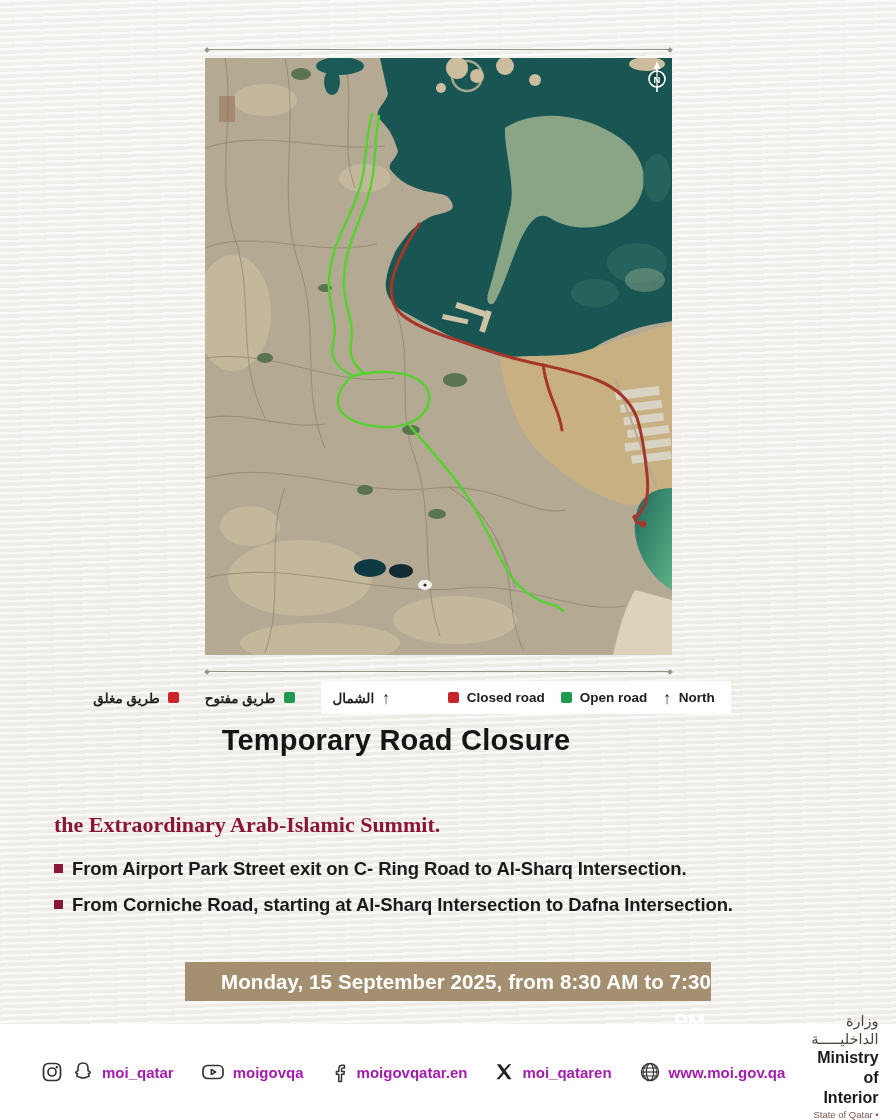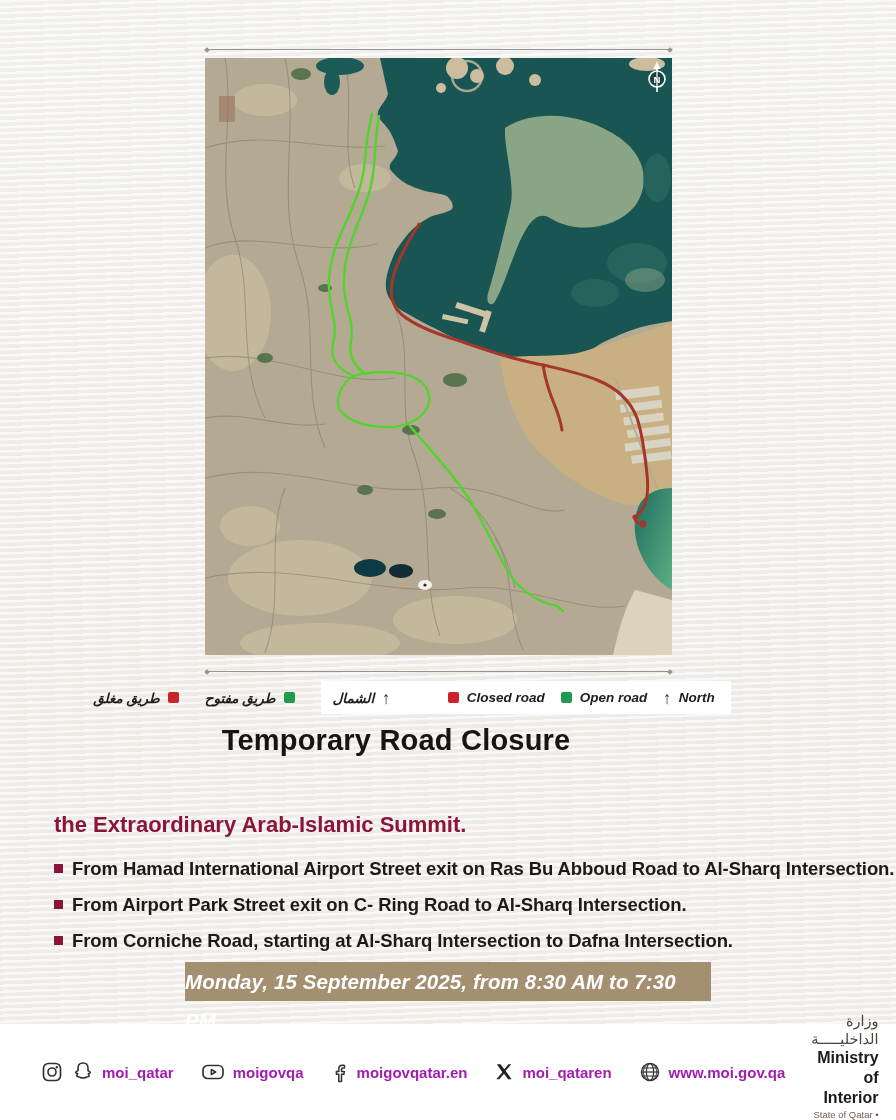--- a/index.html
+++ b/index.html
@@ -12,37 +12,37 @@
   
   .ruler{position:absolute;left:205px;width:467px;height:7px;display:flex;align-items:center;}
   .ruler .line{flex:1;height:0;border-top:1px solid #97948b;}
   .ruler .diamond{width:4px;height:4px;background:#97948b;transform:rotate(45deg);}
   .ruler-top{top:46px;}
   .ruler-bottom{top:668px;}
   
   .map{position:absolute;left:205px;top:58px;width:467px;height:597px;}
   .map svg{display:block;width:467px;height:597px;}
   
-  .legend{position:absolute;top:681px;left:0;width:824px;display:flex;justify-content:center;font-style:italic;}
+  .legend{position:absolute;top:681px;left:0;width:824px;display:flex;justify-content:center;}
   .legend-inner{display:flex;align-items:center;gap:26px;}
   .leg-item{display:flex;align-items:center;gap:8px;font-size:13.5px;font-weight:700;color:#22201e;white-space:nowrap;}
   .swatch{width:11px;height:11px;border-radius:2px;display:inline-block;}
   .sw-red{background:#cc2229;}
   .sw-green{background:#1f9a4e;}
   .leg-arrow{font-size:15px;font-weight:400;color:#22201e;transform:scaleY(1.15);display:inline-block;}
   .leg-white{background:#ffffff;display:flex;align-items:center;gap:16px;padding:8px 16px 8px 12px;}
   
   .title{position:absolute;top:724px;left:0;width:792px;text-align:center;font-size:29px;font-weight:800;color:#161514;letter-spacing:.2px;}
   .intro1{position:absolute;top:771px;left:54px;width:788px;font-size:22px;color:#1d1c1b;text-align:justify;text-align-last:justify;}
-  .intro2{position:absolute;top:812px;left:54px;width:788px;font-size:22px;font-weight:800;color:#8a1538;}
+  .intro2{position:absolute;top:812px;left:54px;width:788px;font-size:22px;font-weight:800;color:#8a1538;font-family:Liberation Serif, serif;}
   .bullets{position:absolute;top:858px;left:54px;width:820px;margin:0;padding:0;list-style:none;}
   .bullets li{display:flex;align-items:flex-start;gap:9px;margin-bottom:14px;font-size:18.5px;font-weight:700;color:#1c1b1a;white-space:nowrap;letter-spacing:-.1px;}
   .bullet-sq{flex:0 0 auto;width:9px;height:9px;margin-top:6px;background:#8a1538;}
   .banner{position:absolute;top:962px;left:185px;width:526px;height:39px;background:#a49071;color:#fff;
-    font-size:20.5px;font-weight:800;text-align:left;line-height:39px;letter-spacing:.1px;font-style:italic;}
+    font-size:20.5px;font-weight:800;text-align:right;line-height:39px;letter-spacing:.1px;}
   
   .footer{position:absolute;top:1024px;left:0;width:896px;height:96px;background:#ffffff;display:flex;align-items:center;padding:0 34px 0 40px;box-sizing:border-box;gap:26px;}
   .social{display:flex;align-items:center;gap:7px;font-size:15px;font-weight:700;color:#a21caf;white-space:nowrap;}
   .social svg{display:block;}
   .ministry{margin-left:auto;display:flex;align-items:center;gap:10px;}
   .ministry-text{text-align:right;line-height:1.25;}
   .min-ar{font-size:14.5px;color:#4c423c;direction:rtl;}
   .min-en{font-size:16px;font-weight:700;color:#1c1b1a;}
   .min-state{font-size:9.5px;color:#7a5850;margin-top:1px;}
 </style>
@@ -216,24 +216,20 @@
       </div>
     </div>
   </div>
 
   <div class="title">Temporary Road Closure</div>
   <div class="intro2">the Extraordinary Arab-Islamic Summit.</div>
 
   <ul class="bullets">
     <li>
       <span class="bullet-sq"></span>
-      <span>From Hamad International Airport Street exit on Ras Bu Abboud Road to Al-Sharq Intersection.</span>
-    </li>
-    <li>
-      <span class="bullet-sq"></span>
       <span>From Airport Park Street exit on C- Ring Road to Al-Sharq Intersection.</span>
     </li>
     <li>
       <span class="bullet-sq"></span>
       <span>From Corniche Road, starting at Al-Sharq Intersection to Dafna Intersection.</span>
     </li>
   </ul>
 
   <div class="banner">Monday, 15 September 2025, from 8:30 AM to 7:30 PM.</div>
 

